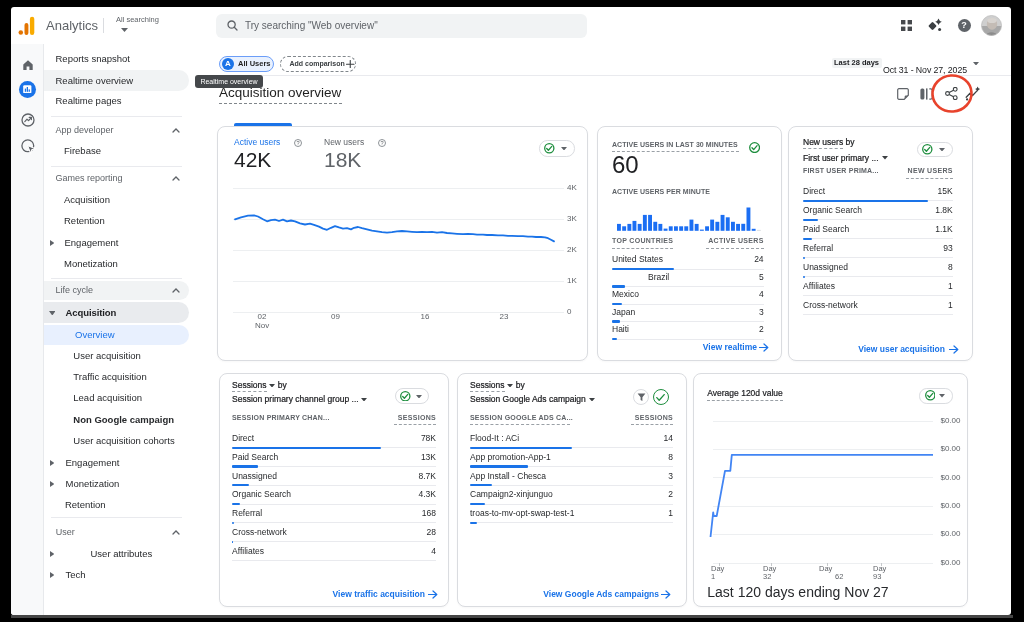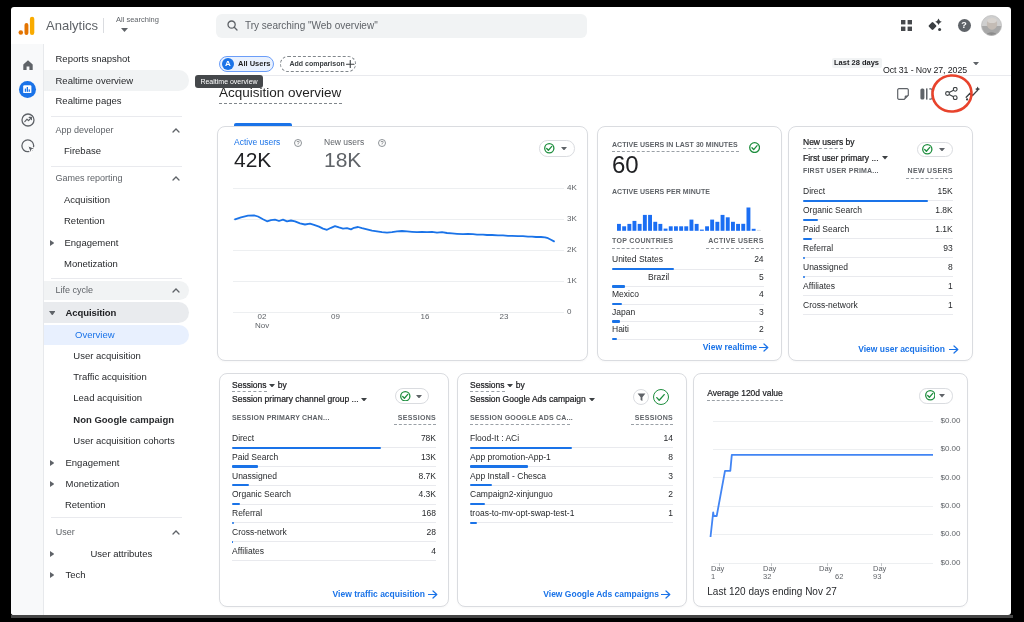--- a/index.html
+++ b/index.html
@@ -459,13 +459,13 @@
 <div class="a t" style="left:700px;top:565.0px;font-size:7.5px;line-height:9.0px;color:#5f6368;font-weight:400;">1</div>
 <div class="a" style="left:760px;top:555.5px;width:1px;height:3px;background:#c6c9cc"></div>
 <div class="a t" style="left:752px;top:556.5px;font-size:7.5px;line-height:9.0px;color:#5f6368;font-weight:400;">Day</div>
 <div class="a t" style="left:752px;top:565.0px;font-size:7.5px;line-height:9.0px;color:#5f6368;font-weight:400;">32</div>
 <div class="a" style="left:816px;top:555.5px;width:1px;height:3px;background:#c6c9cc"></div>
 <div class="a t" style="left:808px;top:556.5px;font-size:7.5px;line-height:9.0px;color:#5f6368;font-weight:400;">Day</div>
 <div class="a t" style="left:824px;top:565.0px;font-size:7.5px;line-height:9.0px;color:#5f6368;font-weight:400;">62</div>
 <div class="a" style="left:870px;top:555.5px;width:1px;height:3px;background:#c6c9cc"></div>
 <div class="a t" style="left:862px;top:556.5px;font-size:7.5px;line-height:9.0px;color:#5f6368;font-weight:400;">Day</div>
 <div class="a t" style="left:862px;top:565.0px;font-size:7.5px;line-height:9.0px;color:#5f6368;font-weight:400;">93</div>
-<div class="a t" style="left:696.3px;top:579.9px;font-size:10px;line-height:10.2px;color:#27292c;font-weight:400;">Last 120 days ending Nov 27</div>
+<div class="a t" style="left:696.3px;top:579.9px;font-size:14px;line-height:10.2px;color:#27292c;font-weight:400;">Last 120 days ending Nov 27</div>
 </div>
 </body></html>

